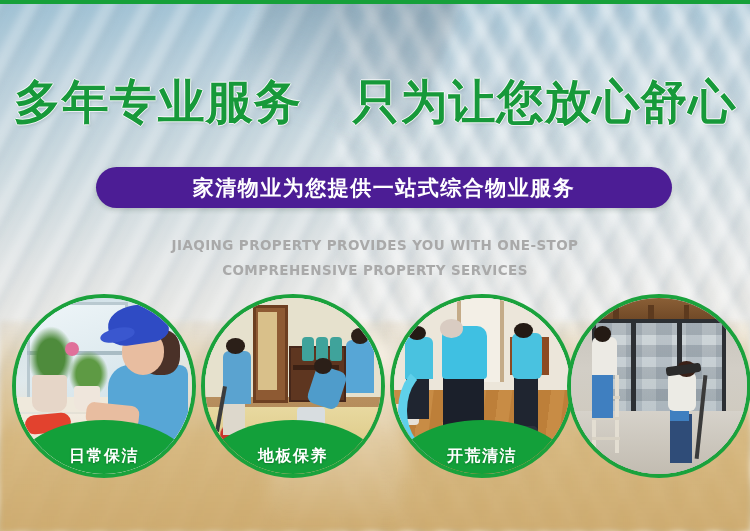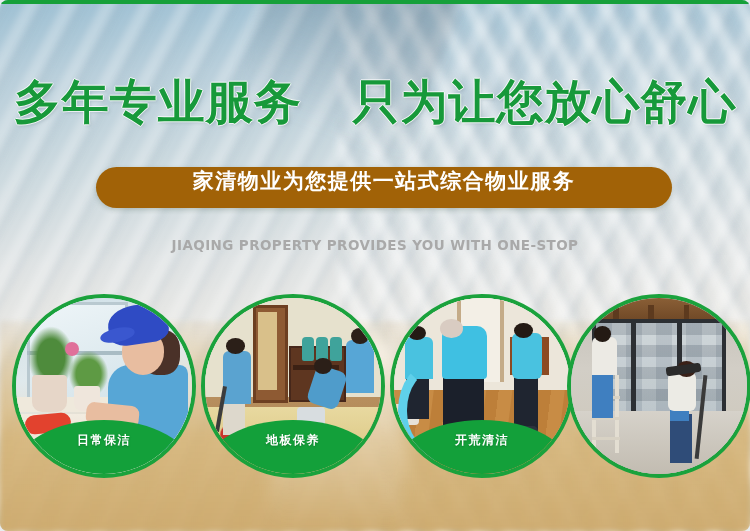--- a/index.html
+++ b/index.html
@@ -1,21 +1,21 @@
 <!DOCTYPE html>
 <html><head>
 <meta charset="utf-8">
 <style>
   html,body{margin:0;padding:0;}
   body{
     width:750px;height:531px;overflow:hidden;
     font-family:"DejaVu Sans","Liberation Sans",sans-serif;
     background:#e8ecef;
   }
-  .stage{position:relative;width:750px;height:531px;overflow:hidden;border-radius:8px;}
+  .stage{position:relative;width:750px;height:531px;overflow:hidden;}
 
   
   .bg{position:absolute;inset:0;overflow:hidden;}
   .bg-sky{
     position:absolute;inset:0;
     background:
       linear-gradient(178deg,#9fc1d4 0%,#b9cfdb 14%,#cbd9df 30%,#dfe3e4 48%,#e9e8e4 62%,#e4ded2 72%,#ddd0b4 82%,#d9c79e 90%,#cfb886 100%);
   }
   
   .bg-bands{
@@ -77,22 +77,22 @@
       1px 0 0 rgba(255,255,255,.75),-1px 0 0 rgba(255,255,255,.75),
       0 1px 0 rgba(255,255,255,.75),0 -1px 0 rgba(255,255,255,.75),
       2px 2px 3px rgba(120,140,150,.28);
     white-space:nowrap;z-index:5;
   }
   .headline .gap{display:inline-block;width:16px;}
 
   
   .pill{
     position:absolute;left:96px;top:167px;width:576px;height:41px;
-    background:#a16207;border-radius:21px;
-    display:flex;justify-content:center;
+    background:#4c1d95;border-radius:21px;
+    display:flex;align-items:center;justify-content:center;
     box-shadow:0 2px 5px rgba(40,70,50,.22);
     z-index:5;
   }
   .pill-text{
     color:#ffffff;font-size:21px;font-weight:bold;letter-spacing:1.5px;
     white-space:nowrap;
   }
 
   
   .subcap{
@@ -110,22 +110,22 @@
     background:#cfd6da;
   }
   .circ .photo{position:absolute;inset:0;}
   .label-band{
     position:absolute;left:50%;transform:translateX(-50%);
     bottom:-46px;width:178px;height:100px;border-radius:50%;
     background:#13a03a;
     display:flex;align-items:flex-start;justify-content:center;
   }
   .label-band span{
-    color:#fff;font-size:12px;font-weight:bold;letter-spacing:1.5px;
-    margin-top:12px;white-space:nowrap;
+    color:#fff;font-size:16px;font-weight:bold;letter-spacing:1.5px;
+    margin-top:26px;white-space:nowrap;
     text-shadow:0 1px 2px rgba(0,60,20,.35);
   }
 
   
   
   .p1{background:linear-gradient(165deg,#cfe0e8 0%,#dfe9ec 38%,#e6e0d2 62%,#ded2bd 100%);}
   .p1 .win{position:absolute;left:6%;top:2%;width:54%;height:54%;background:linear-gradient(160deg,#eef5f8,#d5e4ea);border:3px solid #b9c9d0;}
   .p1 .winbar{position:absolute;left:6%;top:30%;width:54%;height:4px;background:#a9bcc4;}
   .p1 .sill{position:absolute;left:0;top:56%;width:78%;height:9%;background:#efe9dc;}
   .p1 .counter{position:absolute;left:-5%;top:66%;width:110%;height:40%;background:linear-gradient(180deg,#f2ece0,#e2d8c5);}
@@ -239,20 +239,21 @@
     <span class="gap"></span>
     <span>只为让您放心舒心</span>
   </div>
 
   <div class="pill">
     <span class="pill-text">家清物业为您提供一站式综合物业服务</span>
   </div>
 
   <div class="subcap">
     <div>JIAQING PROPERTY PROVIDES YOU WITH ONE-STOP</div>
+    <div>COMPREHENSIVE PROPERTY SERVICES</div>
   </div>
 
   <div class="circles">
 
     <div class="circ" style="left:12px;">
       <div class="photo p1">
         <div class="win"></div>
           <div class="winbar"></div>
           <div class="sill"></div>
         <div class="counter"></div>

